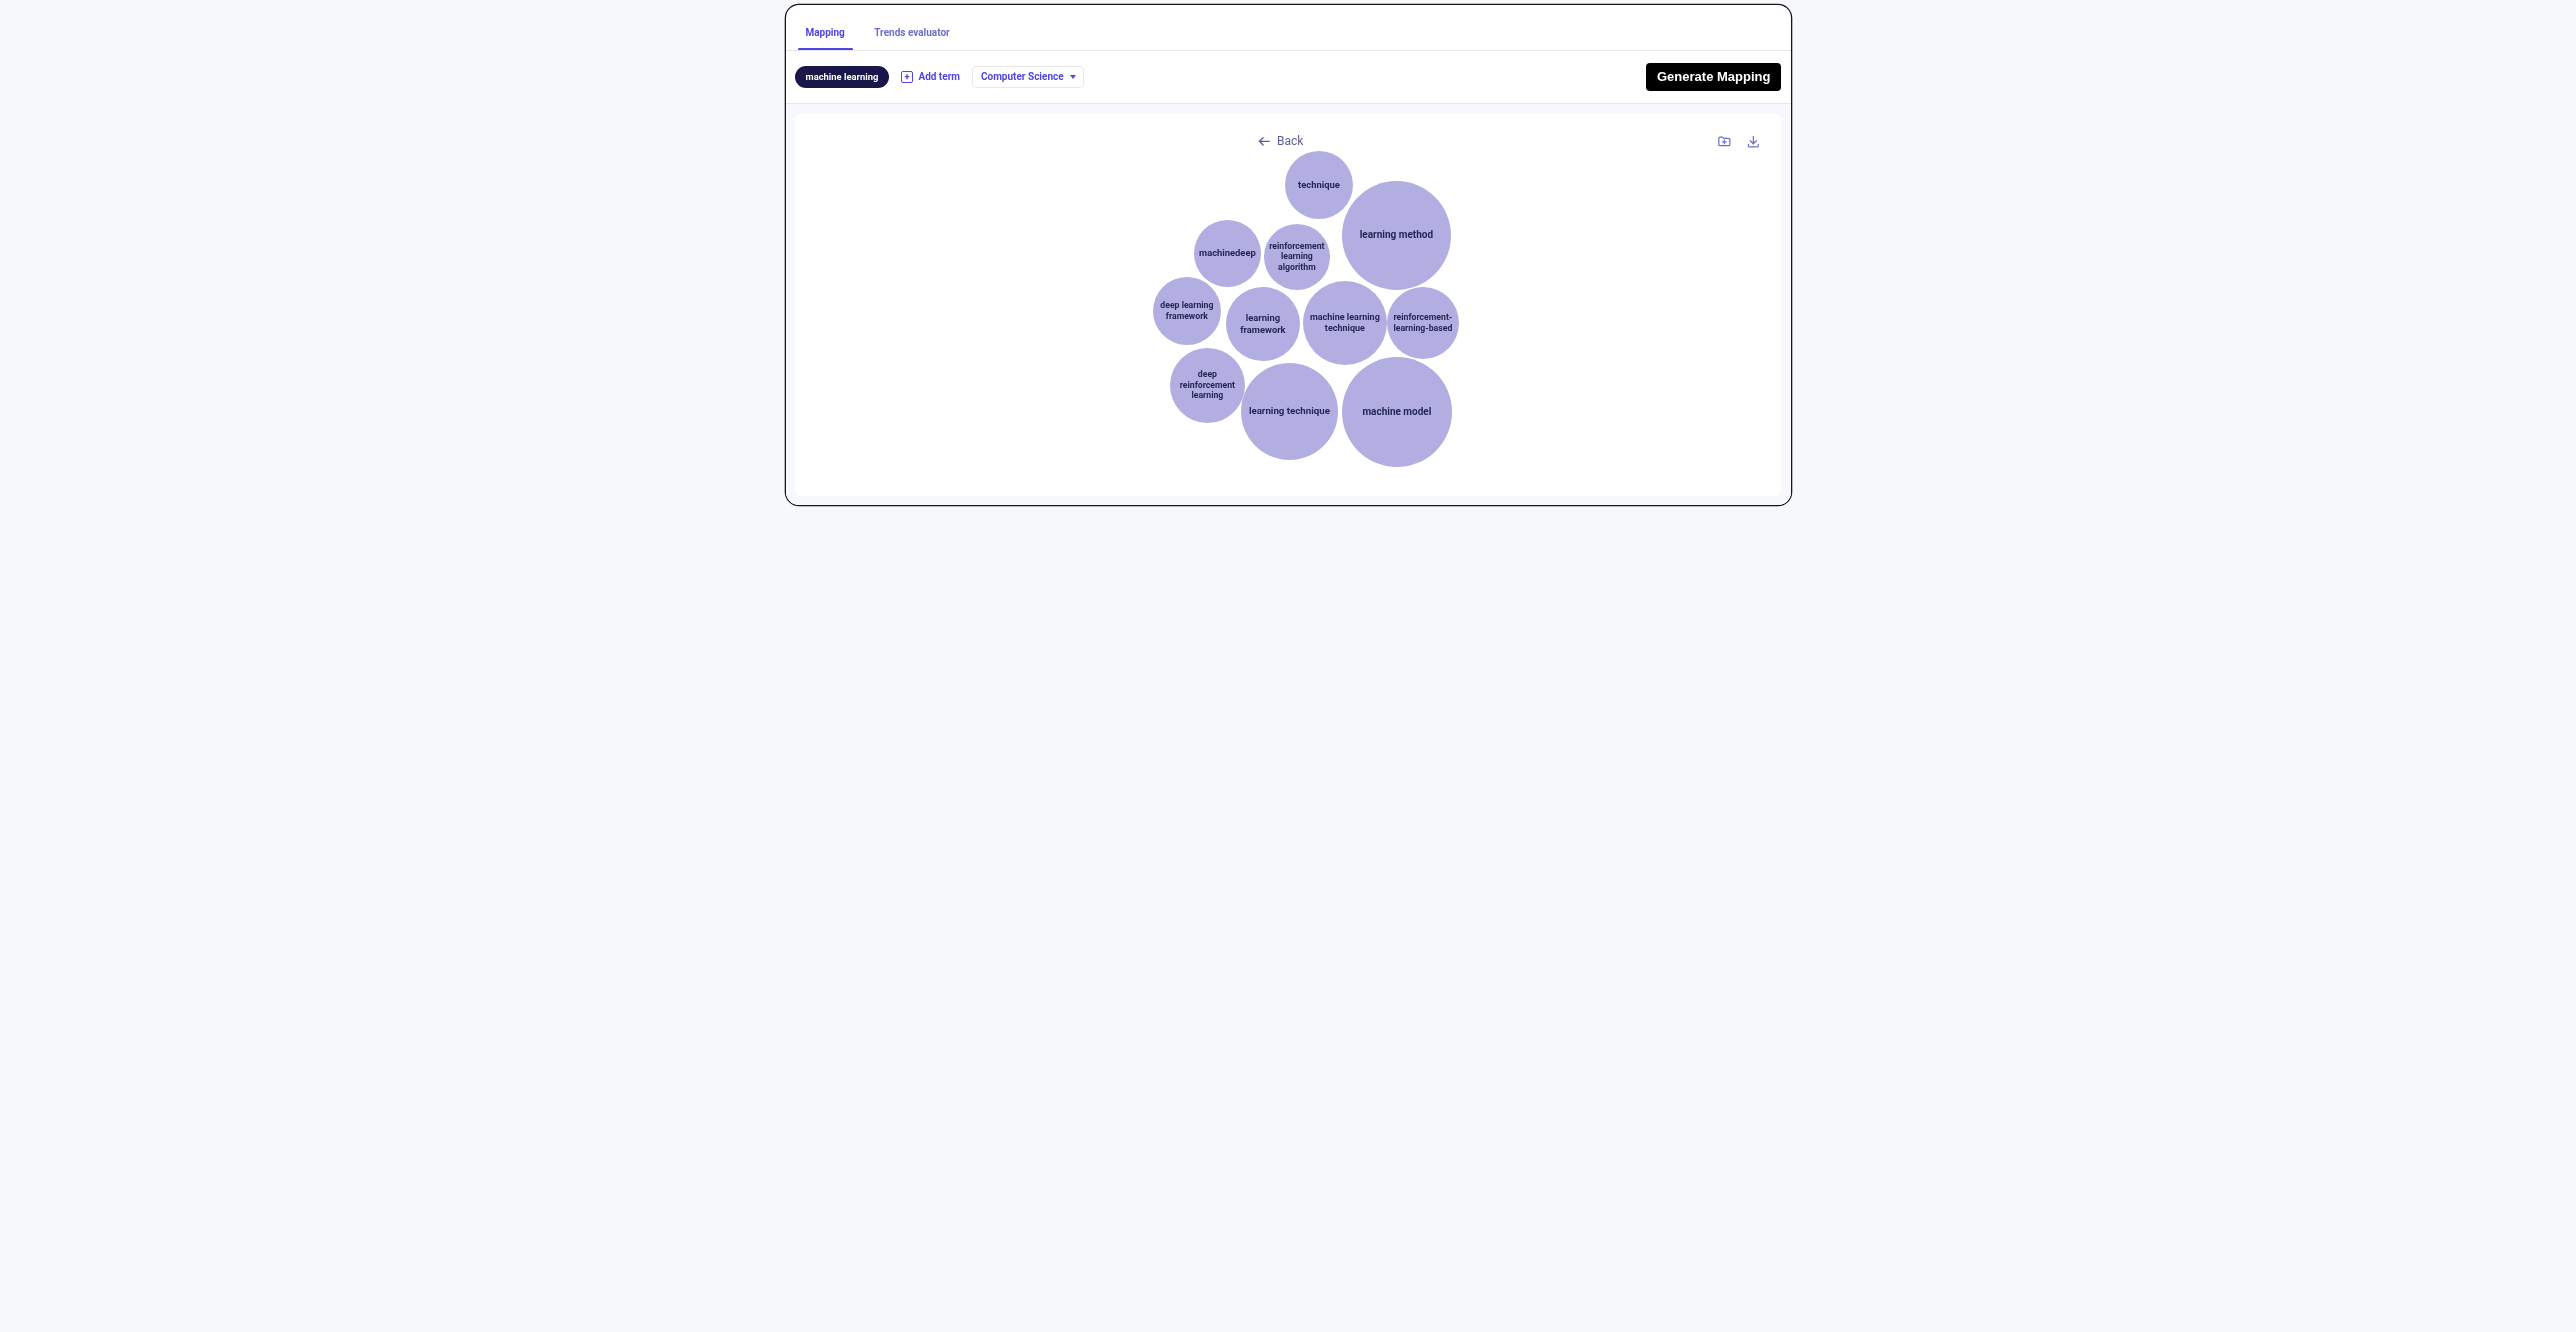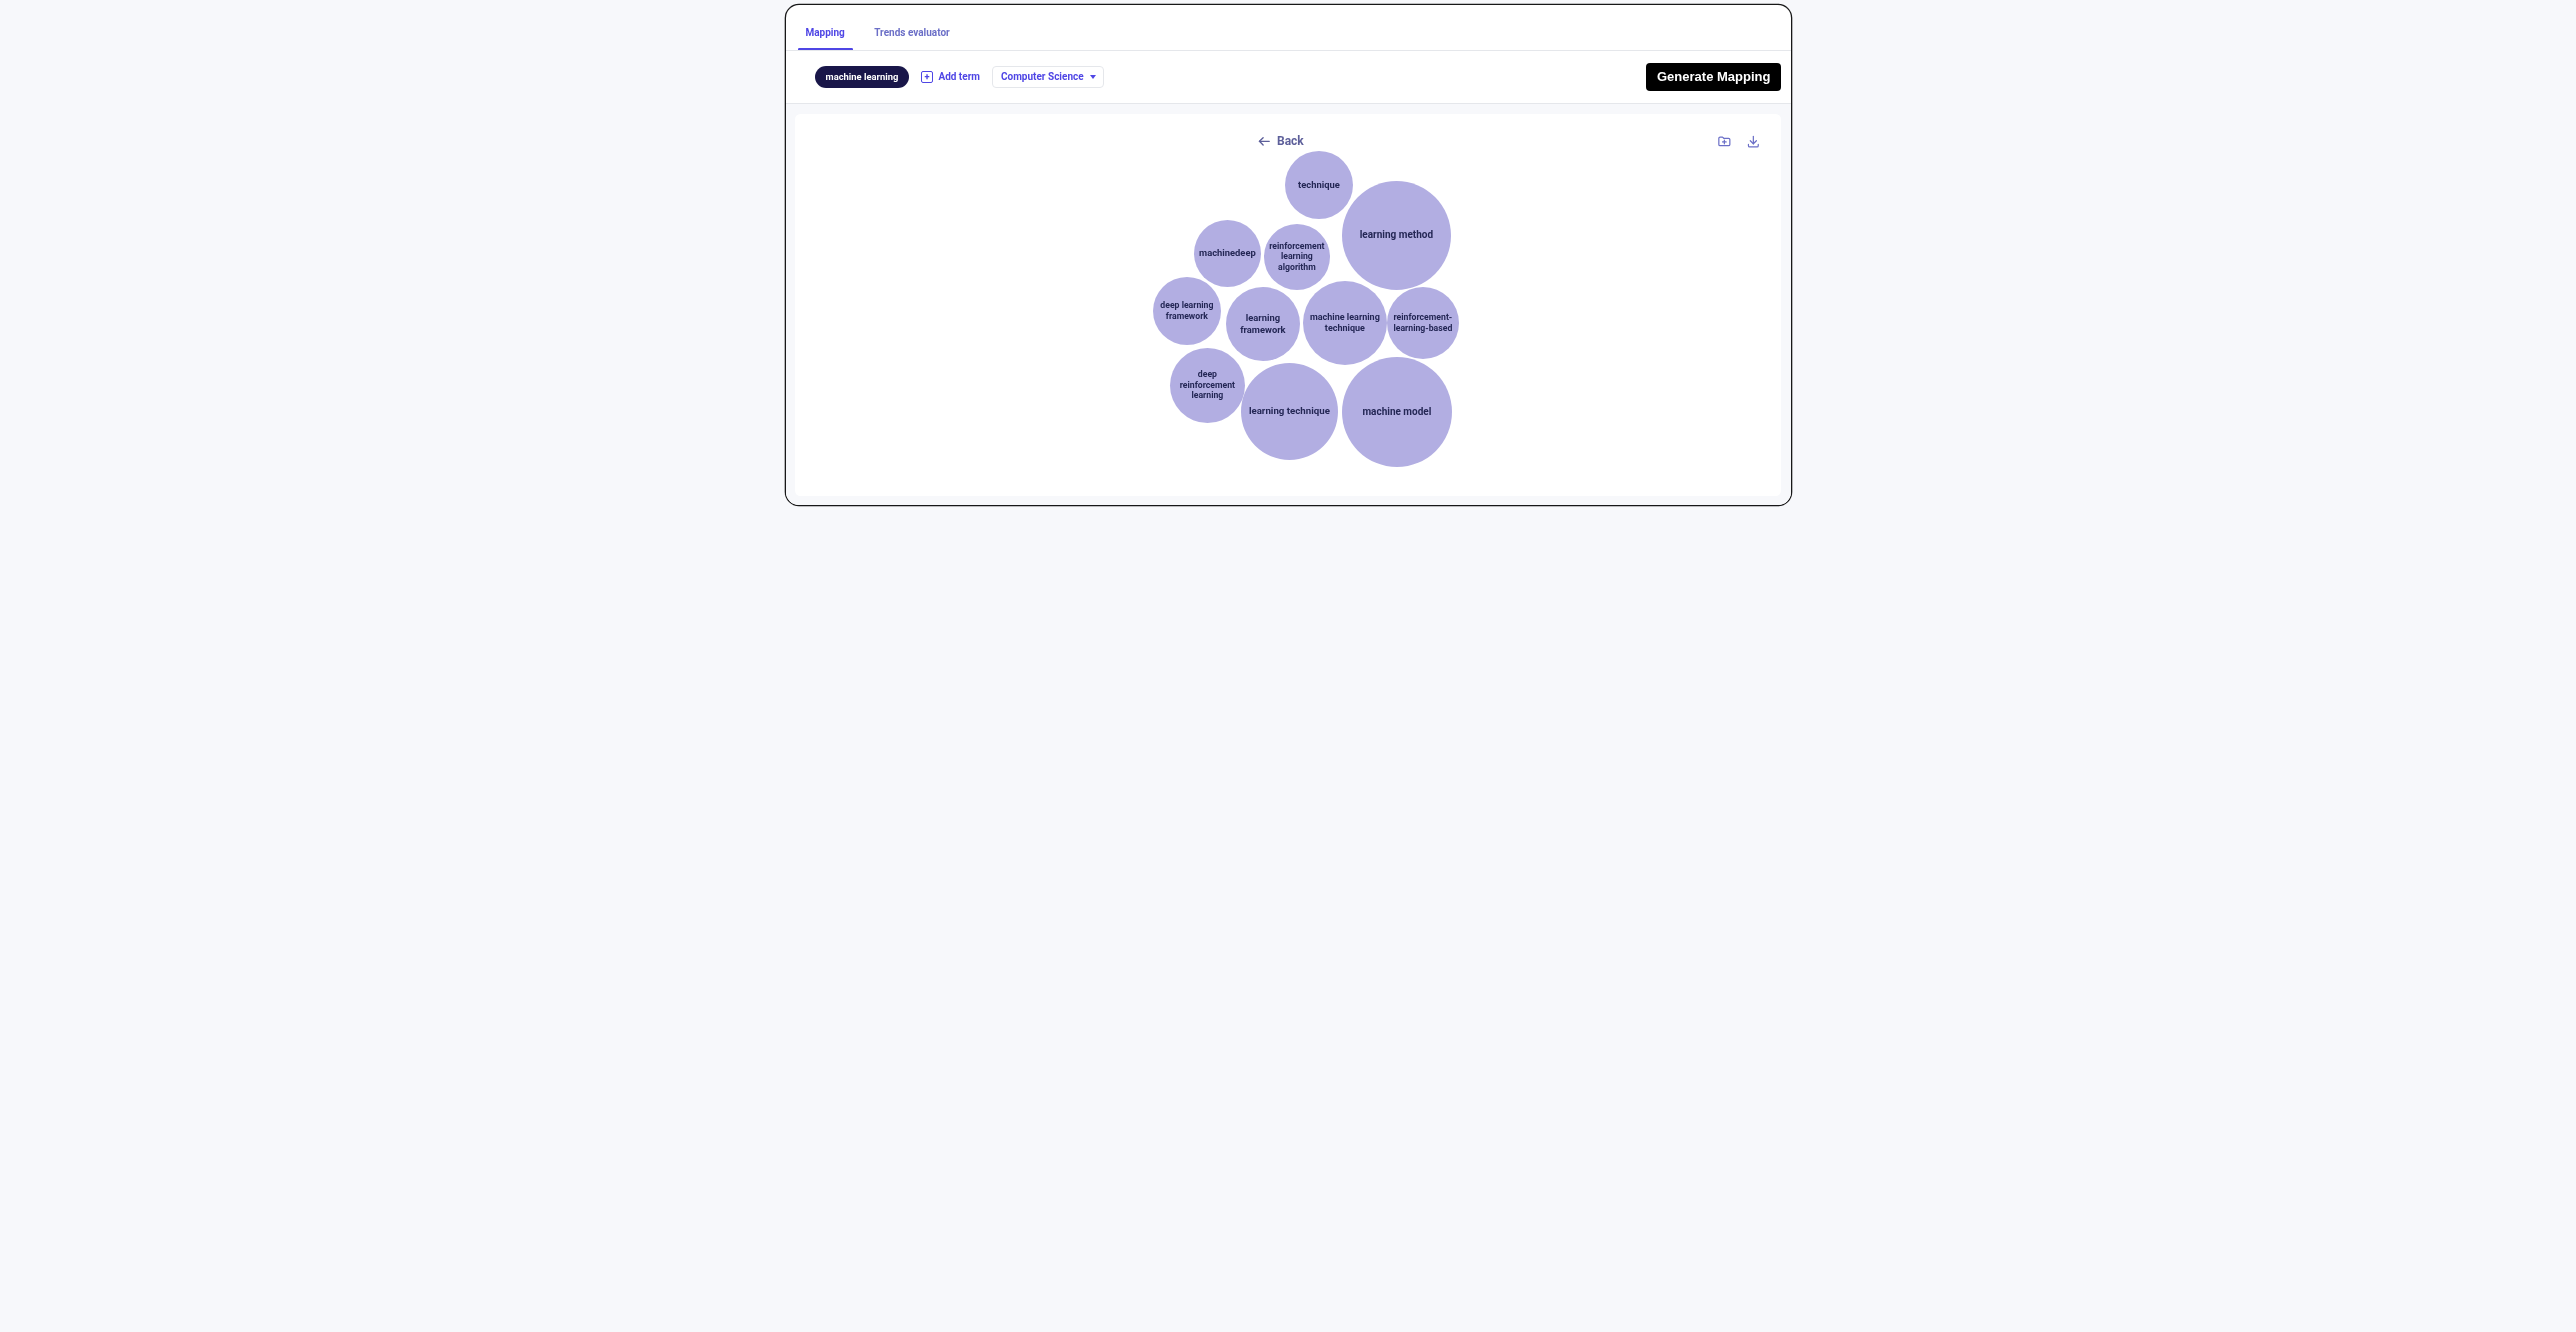--- a/index.html
+++ b/index.html
@@ -73,21 +73,20 @@
     gap: 12px;
   }
   .chip {
     background: var(--chip-bg);
     color:#fff;
     font-weight:700;
     font-size:9.4px;
     padding: 5.4px 10.7px;
     border-radius: 669px;
     white-space:nowrap;
-    margin-left:20px;
   }
   .add-term {
     display:flex;
     align-items:center;
     gap:5.4px;
     color: var(--brand);
     font-weight:700;
     font-size:10px;
     cursor:pointer;
   }
@@ -144,21 +143,21 @@
     border-radius:5.4px;
     margin:auto;
     overflow:hidden;
   }
 
   .back-link {
     position:absolute;
     left: 462px; top: 20px;
     display:flex; align-items:center; gap:5.4px;
     color: #5d5f9a;
-    font-weight:700;
+    font-weight:400;
     font-size:12px;
     cursor:pointer;
   }
   .back-link svg { width:14.7px; height:14.7px; }
 
   .canvas-actions {
     position:absolute;
     right: 20px; top: 20px;
     display:flex; gap:14.7px;
   }

